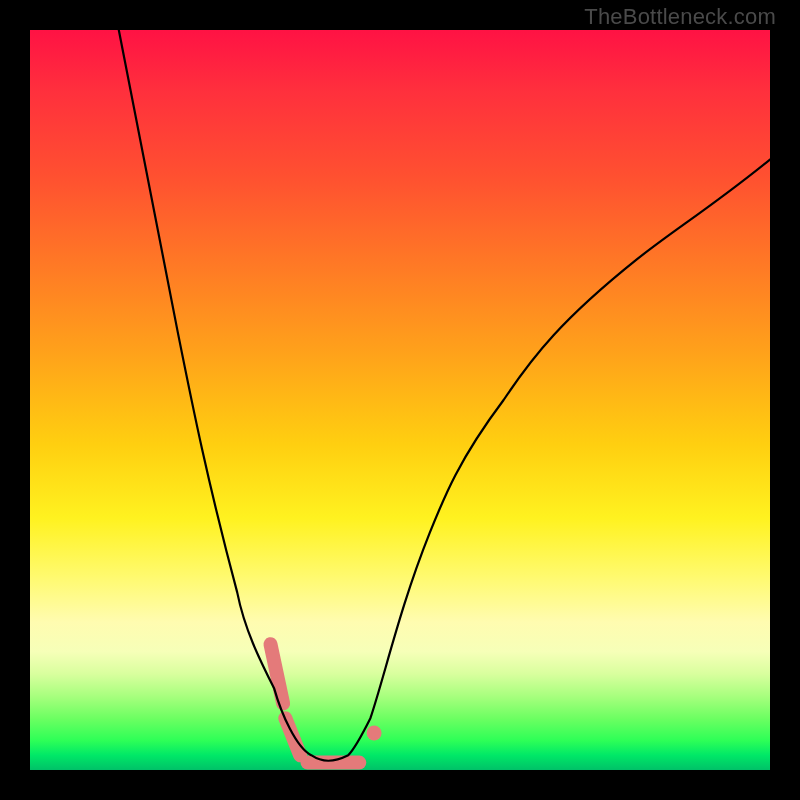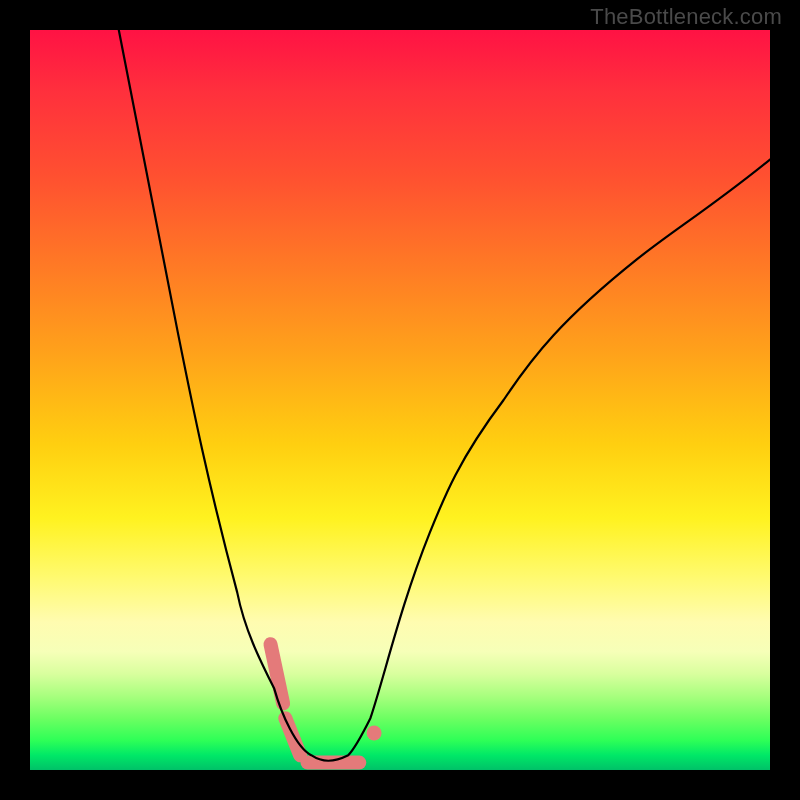--- a/index.html
+++ b/index.html
@@ -13,21 +13,21 @@
   }
   .frame {
     position: relative;
     width: 800px;
     height: 800px;
     background: #000;
   }
   .watermark {
     position: absolute;
     top: 4px;
-    right: 18px;
+    right: 24px;
     color: #4a4a4a;
     font-size: 22px;
     letter-spacing: 0.2px;
     z-index: 50;
   }
   .plot-area {
     position: absolute;
     left: 30px;
     top: 30px;
     width: 740px;

